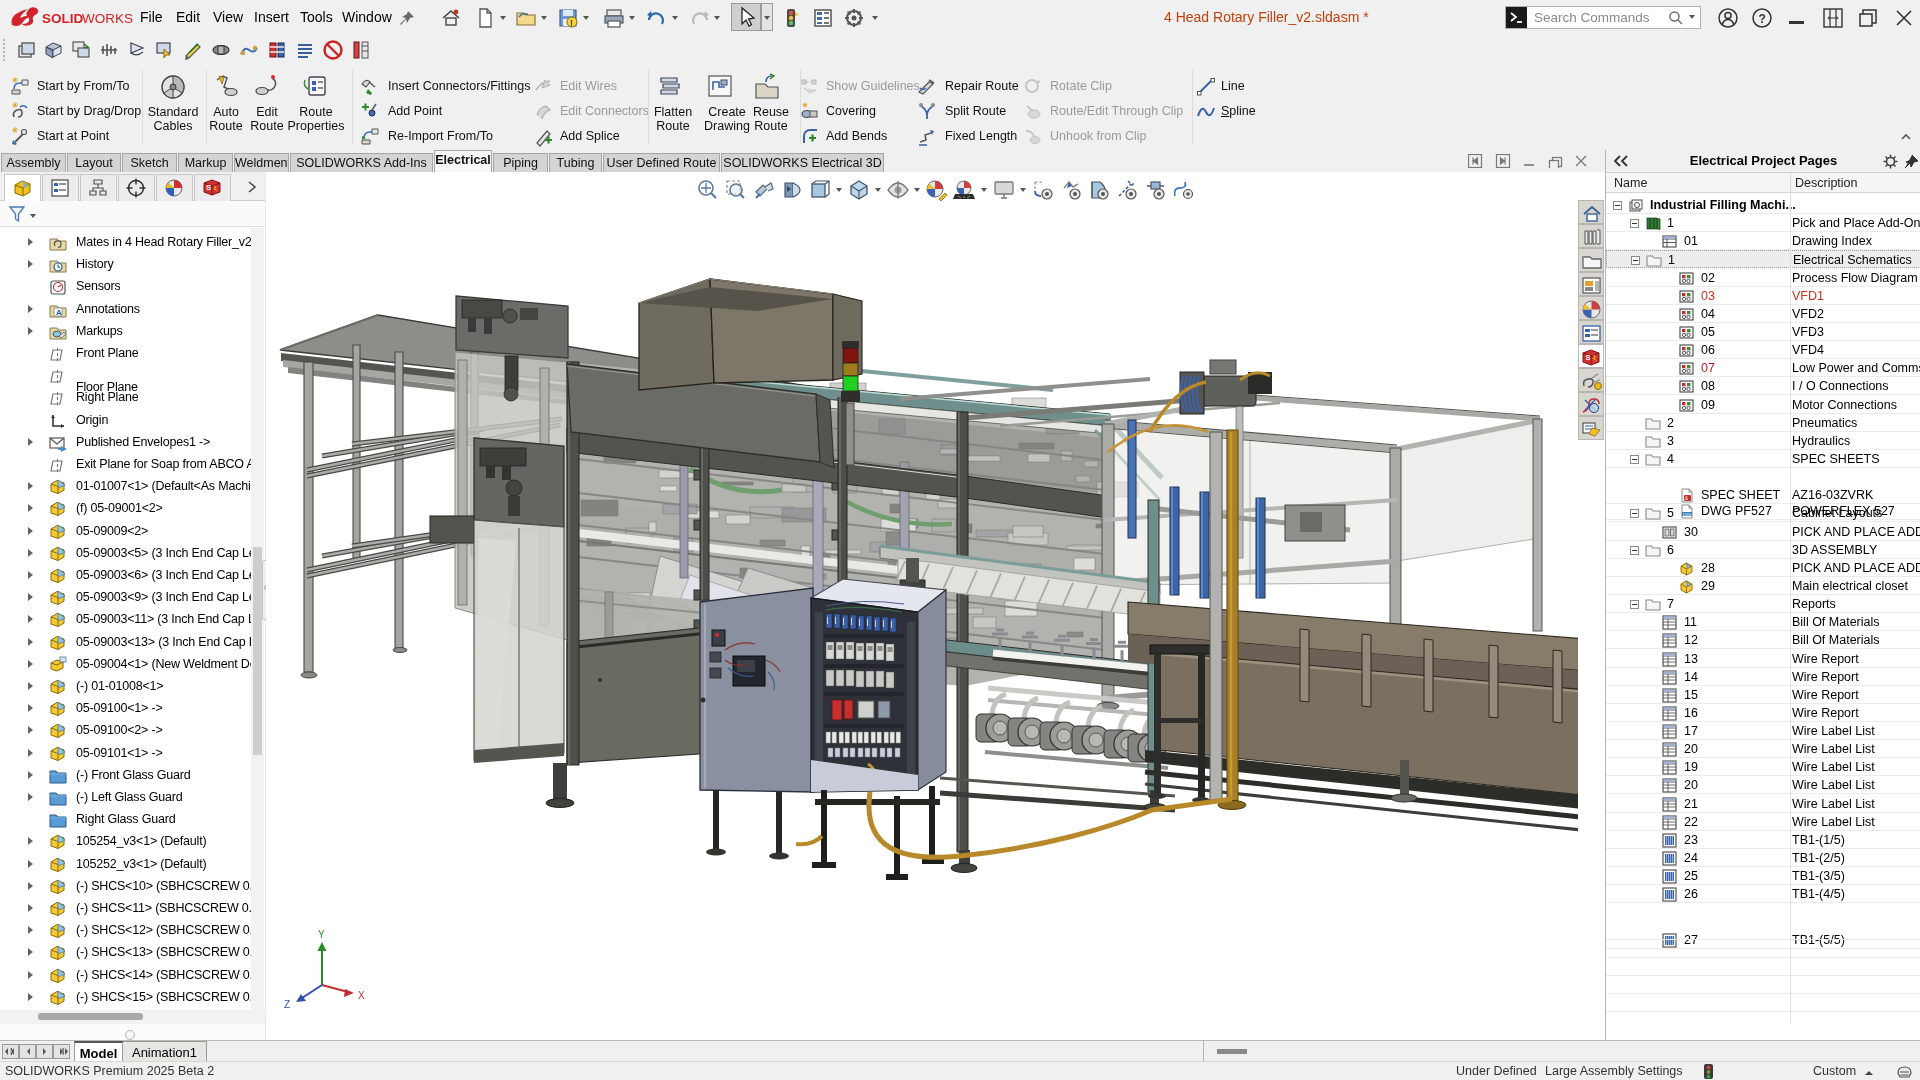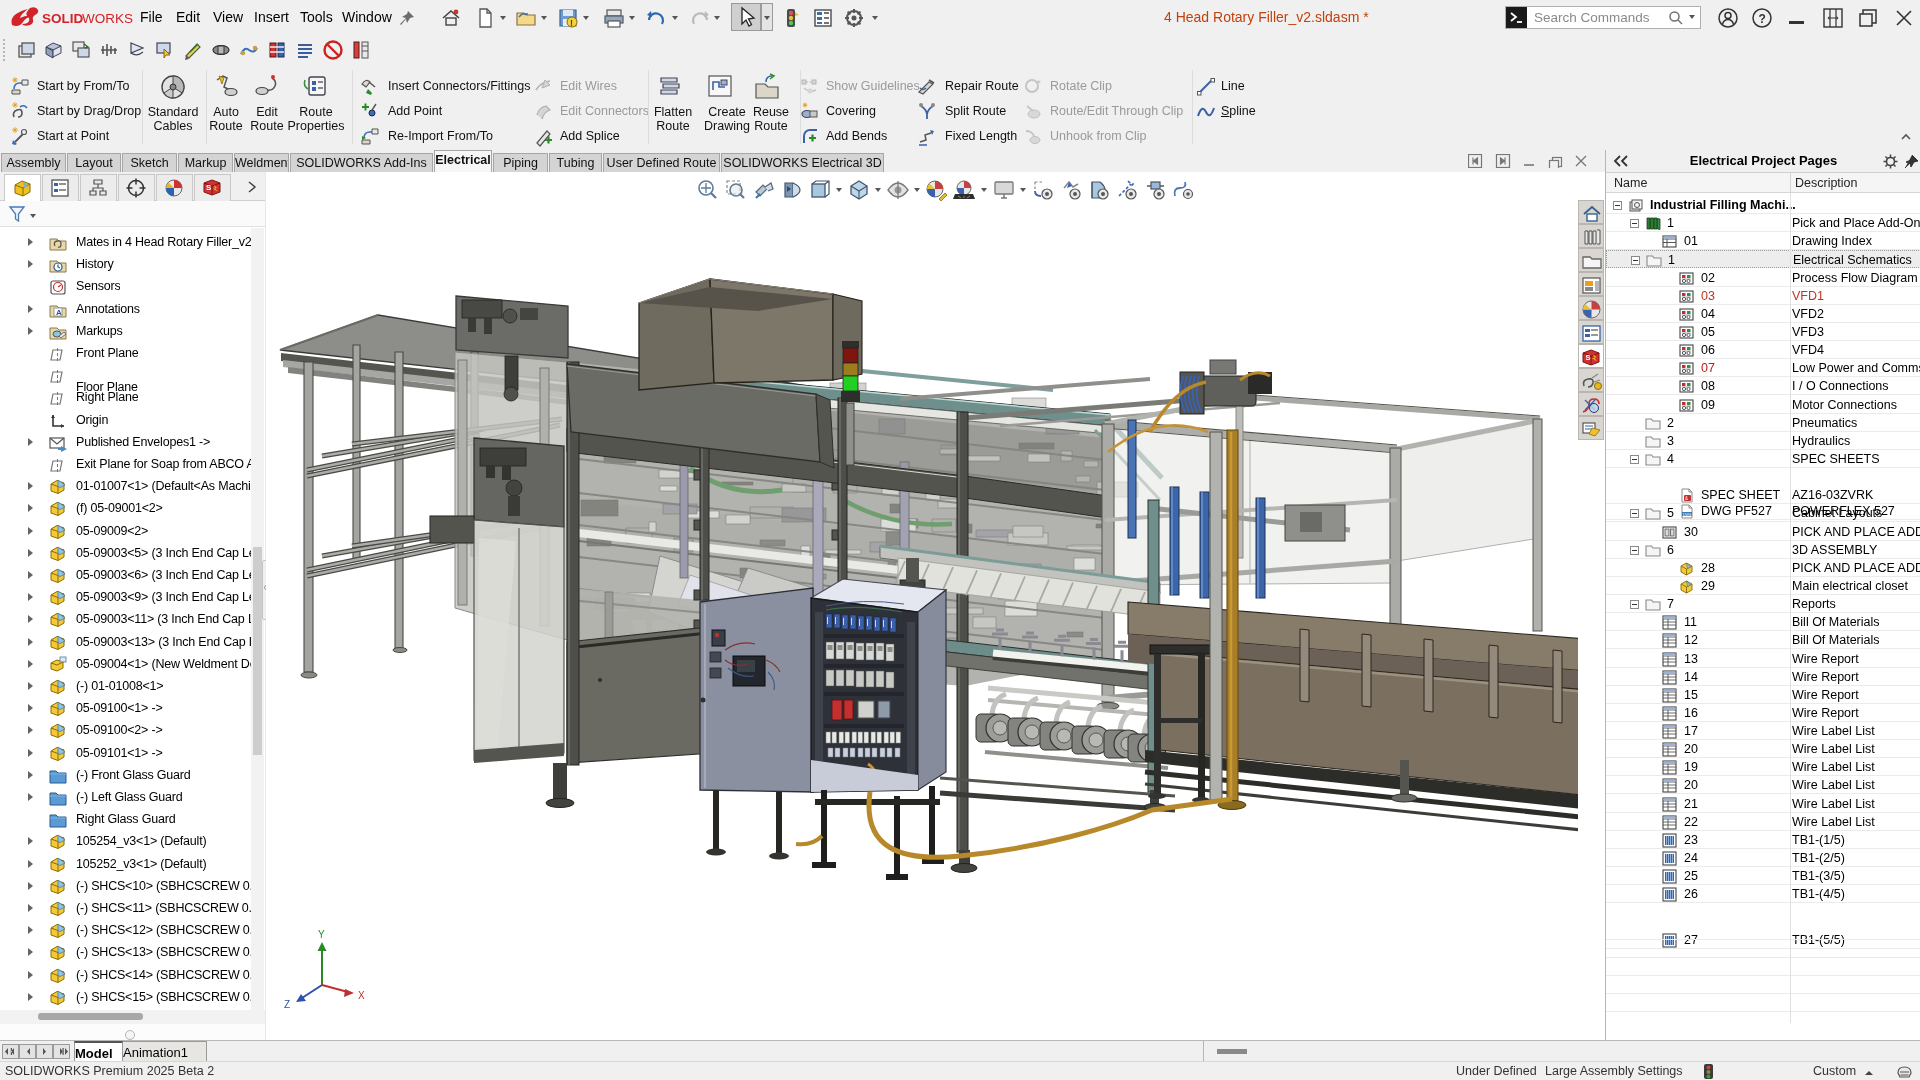--- a/index.html
+++ b/index.html
@@ -23,21 +23,21 @@
 .tr-arrow{position:absolute;left:28px;top:6px;width:0;height:0;border-top:4.5px solid transparent;border-bottom:4.5px solid transparent;border-left:5.5px solid #646464;}
 #rightpanel{position:absolute;left:1605px;top:150px;width:315px;height:909px;background:#fff;border-left:1px solid #b5b5b5;}
 #rphead{position:absolute;left:0;top:0;width:315px;height:23px;background:#f0f0f0;border-bottom:1px solid #cfcfcf;}
 .rprow{position:absolute;left:0;width:315px;height:18px;border-bottom:1px solid #ebebeb;font-size:12.5px;color:#000;white-space:nowrap;}
 .rpname{position:absolute;top:2px;}
 .rpdesc{position:absolute;left:186px;top:2px;}
 #taskstrip{position:absolute;left:1578px;top:200px;width:27px;}
 .tsbtn{width:26px;height:24px;background:#d9d6d2;border:1px solid #b9b6b2;position:relative;overflow:hidden;}
 #statusbar{position:absolute;left:0;top:1061px;width:1920px;height:19px;background:#f0f0f0;border-top:1px solid #d7d7d7;font-size:12.5px;color:#333;}
 #bottomtabs{position:absolute;left:0;top:1040px;width:1920px;height:21px;background:#f0f0f0;border-top:1px solid #b9b9b9;}
-.btab{position:absolute;top:0px;height:21px;font-size:13px;text-align:left;padding-top:3px;}
+.btab{position:absolute;top:0px;height:21px;font-size:13px;text-align:center;padding-top:3px;}
 svg{display:block;}
 </style></head><body>
 <div id="titlebar">
     <svg class="ic" style="left:8px;top:5px" width="215" height="26" viewBox="0 0 215 26">
 <path d="M4 20 Q2 13 8 9 Q14 5 20 4 Q13 9 12 13 Q18 10 24 11 Q17 13 15 17 Q11 23 4 20Z" fill="#d2232a"></path>
 <path d="M22 3 Q28 1 30 5 Q31 8 27 10 Q24 12 25 15 Q26 18 22 20 Q16 22 14 19 Q20 19 21 16 Q22 13 19 11 Q17 8 22 3Z" fill="#d2232a"></path>
 <text x="34" y="18" font-size="13.5" font-weight="bold" fill="#d2232a" font-family="Liberation Sans">SOLID</text>
 <text x="74" y="18" font-size="13.5" fill="#d2232a" font-family="Liberation Sans">WORKS</text>
 </svg>
     <div class="menu" style="left:140px;width:26px">File</div>

